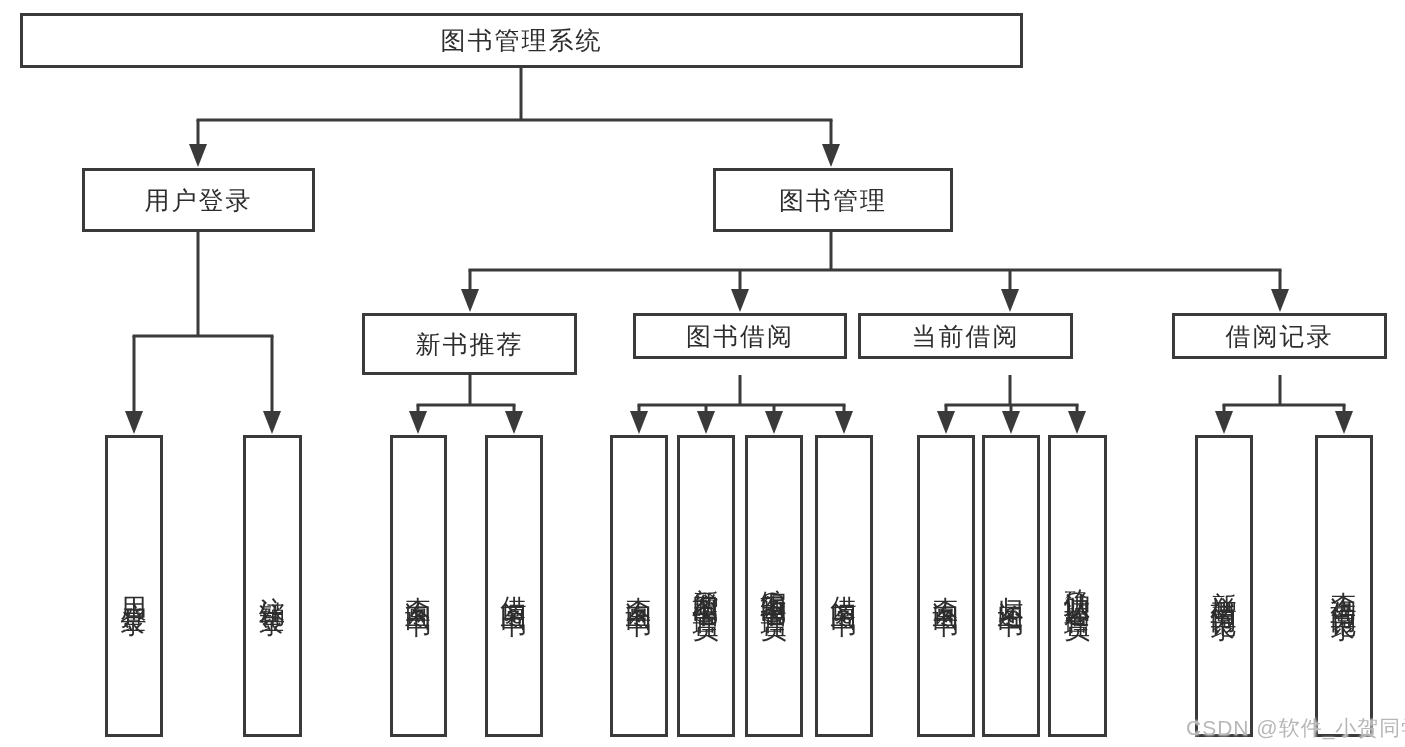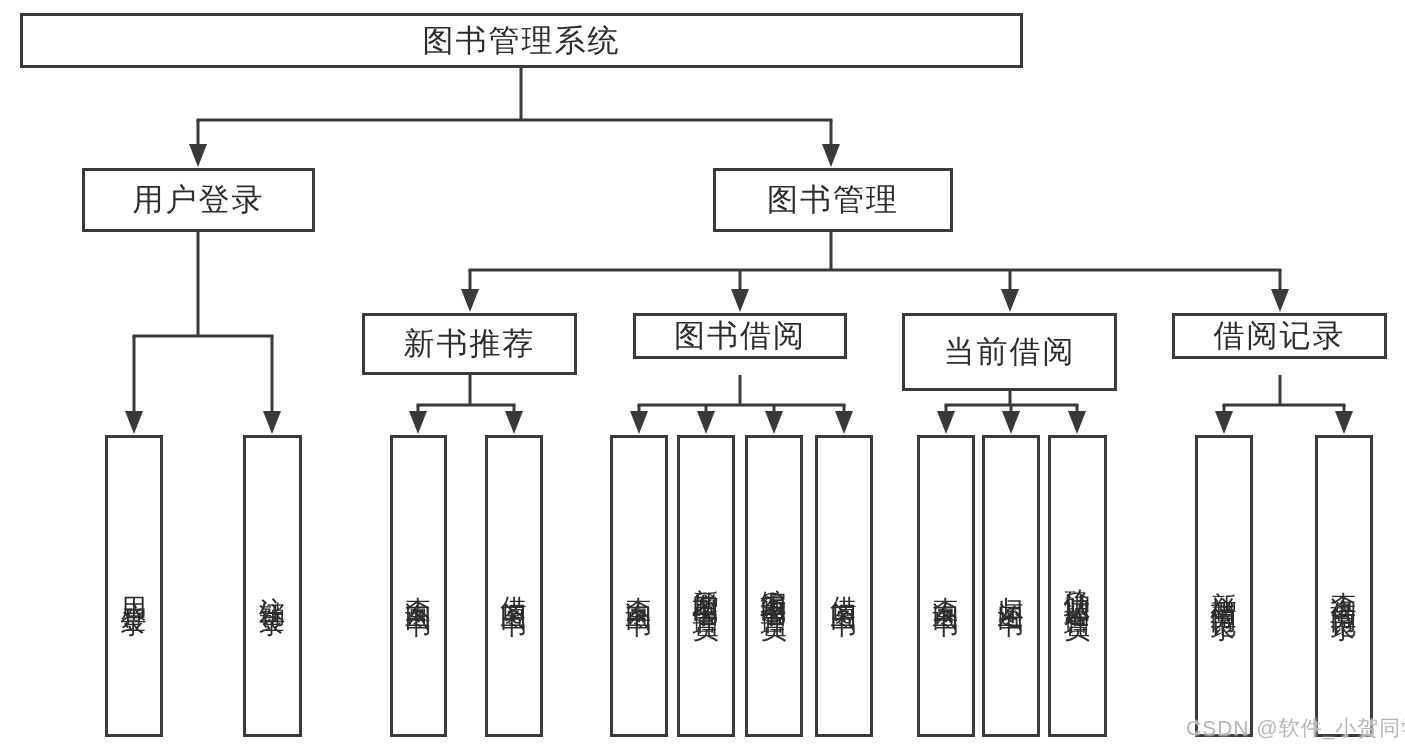--- a/index.html
+++ b/index.html
@@ -27,21 +27,21 @@
     box-sizing: border-box;
     border: 3px solid #3a3a3a;
     background: #ffffff;
     display: flex;
     align-items: center;
     justify-content: center;
     z-index: 2;
     color: #2d2d2d;
   }
   .box.h .lbl {
-    font-size: 31px;
+    font-size: 25px;
     letter-spacing: 2px;
     white-space: nowrap;
   }
   .box.v .lbl {
     writing-mode: vertical-rl;
     text-orientation: mixed;
     font-size: 26px;
     line-height: 1;
     letter-spacing: 5px;
   }
@@ -151,21 +151,21 @@
   <div class="box h" style="left:713px;top:168px;width:240px;height:64px">
     <span class="lbl">图书管理</span>
   </div>
 
   <div class="box h" style="left:362px;top:313px;width:215px;height:62px">
     <span class="lbl">新书推荐</span>
   </div>
   <div class="box h" style="left:633px;top:313px;width:214px;height:46px">
     <span class="lbl">图书借阅</span>
   </div>
-  <div class="box h" style="left:902px;top:313px;width:215px;height:78px">
+  <div class="box h" style="left:858px;top:313px;width:215px;height:46px">
     <span class="lbl">当前借阅</span>
   </div>
   <div class="box h" style="left:1172px;top:313px;width:215px;height:46px">
     <span class="lbl">借阅记录</span>
   </div>
 
   <div class="box v" style="left:105px;top:435px;width:58px;height:302px">
     <span class="lbl">用户登录</span>
   </div>
   <div class="box v" style="left:243px;top:435px;width:59px;height:302px">

